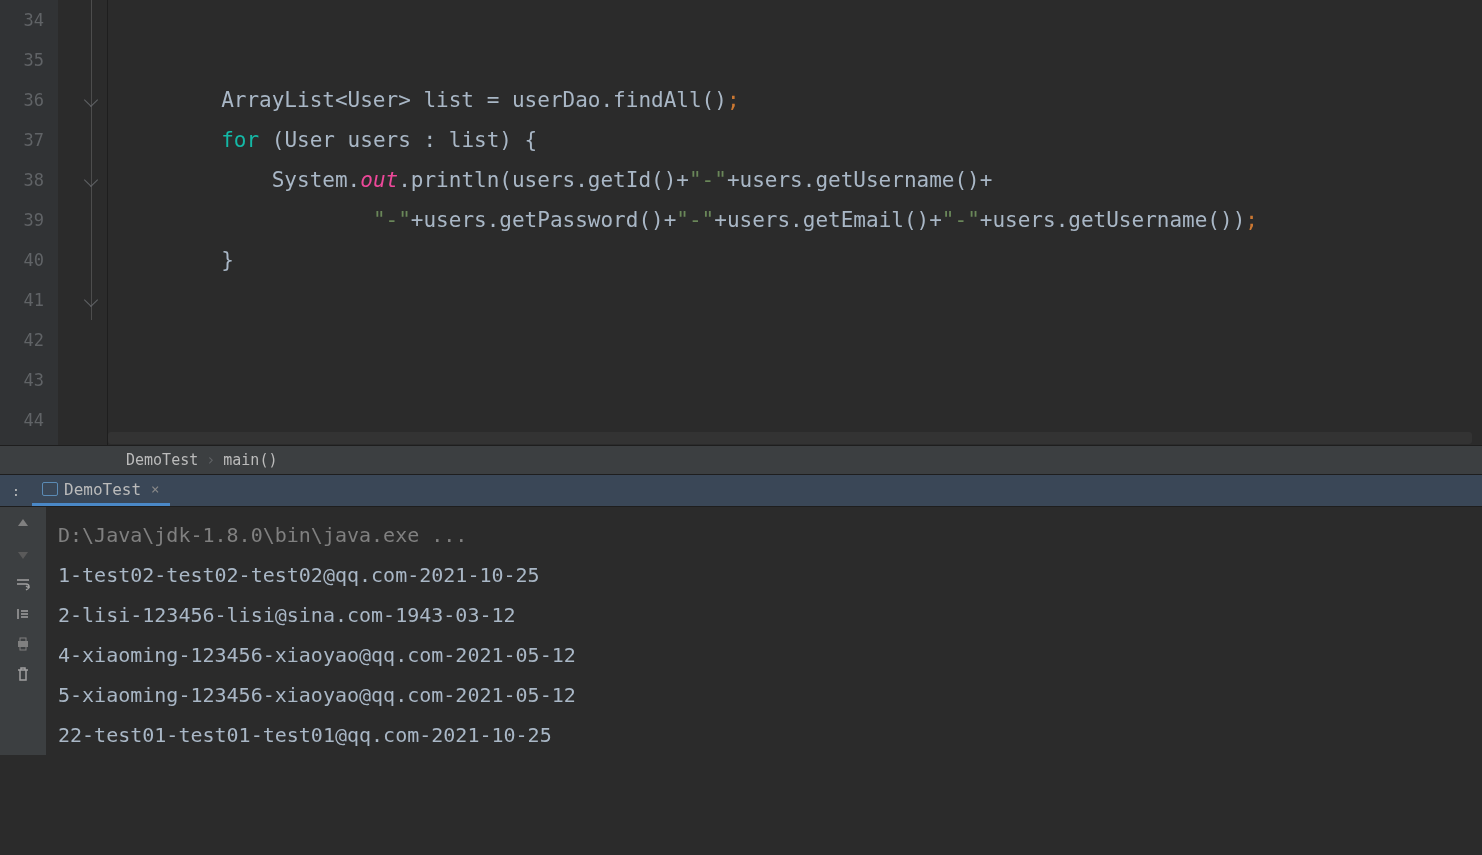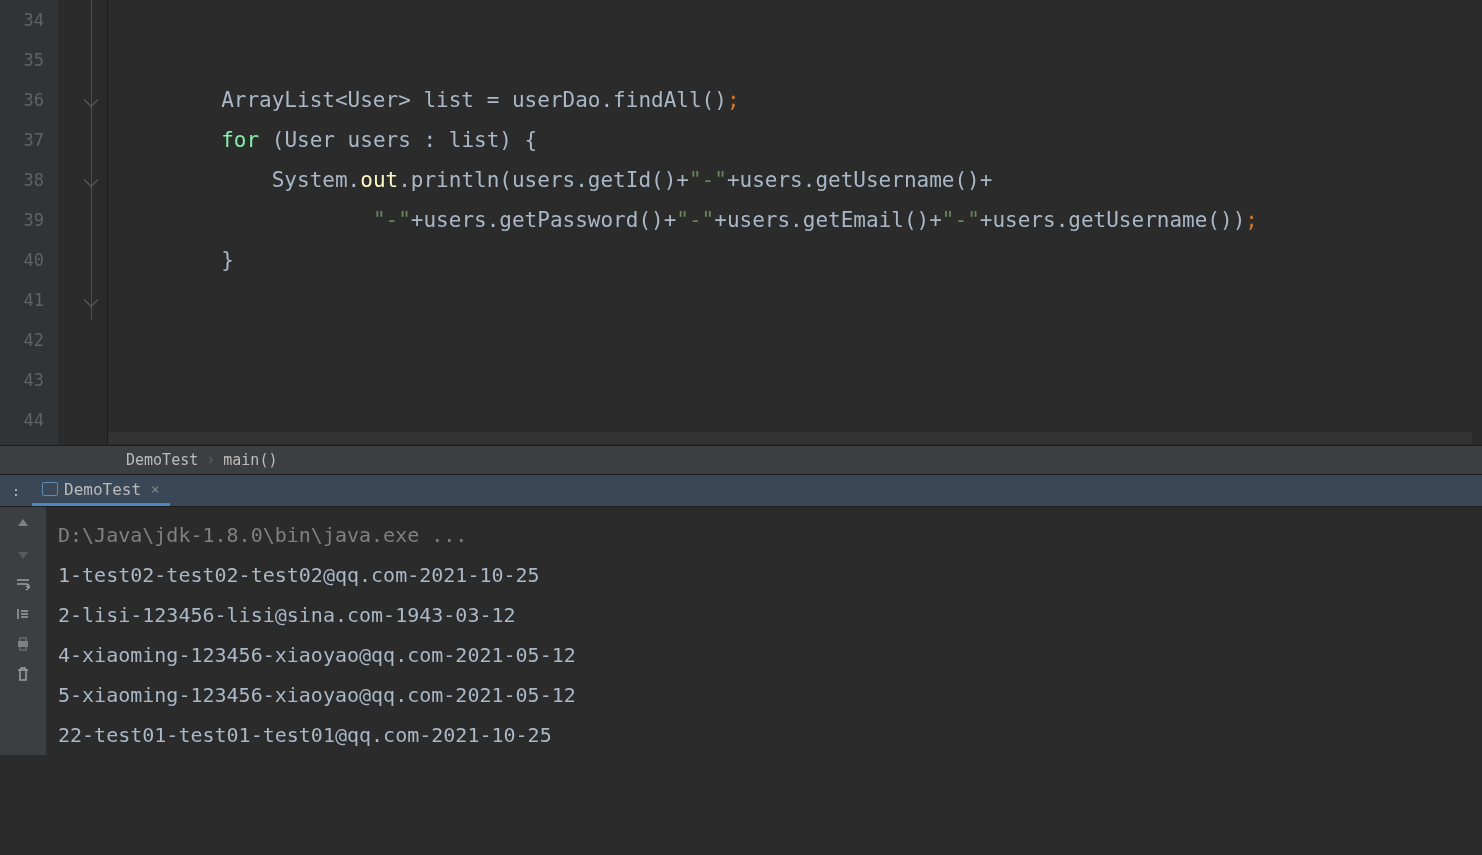--- a/index.html
+++ b/index.html
@@ -53,23 +53,23 @@
     }
     .code-area {
       flex: 1;
       padding-left: 12px;
       line-height: 40px;
       font-size: 21px;
       overflow: hidden;
     }
     .code-line { height: 40px; white-space: pre; }
     .comment { color: #808080; }
-    .keyword { color: #86efac; }
+    .keyword { color: #14b8a6; }
     .string { color: #6a8759; }
-    .static-field { color: #fef9c3; }
+    .static-field { color: #ec4899; font-style: italic; }
     .semicolon { color: #cc7832; }
     .scrollbar-indicator {
       position: absolute;
       top: 432px;
       left: 108px;
       right: 10px;
       height: 12px;
       background: rgba(255,255,255,0.04);
       border-radius: 3px;
     }

